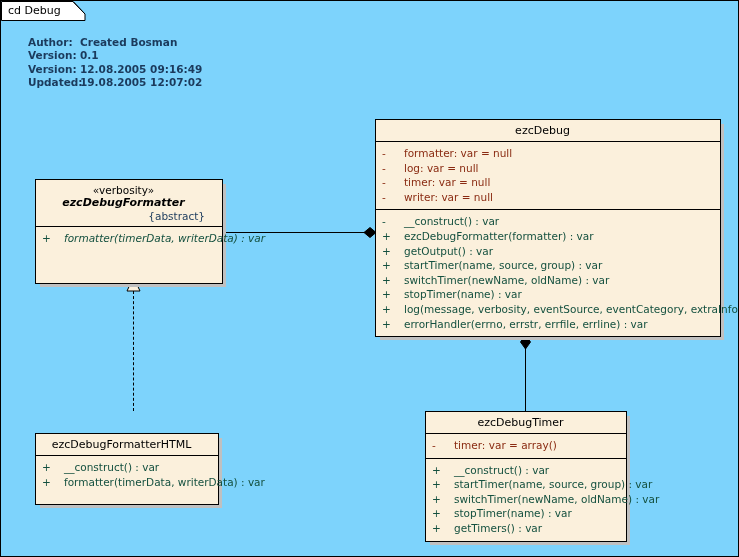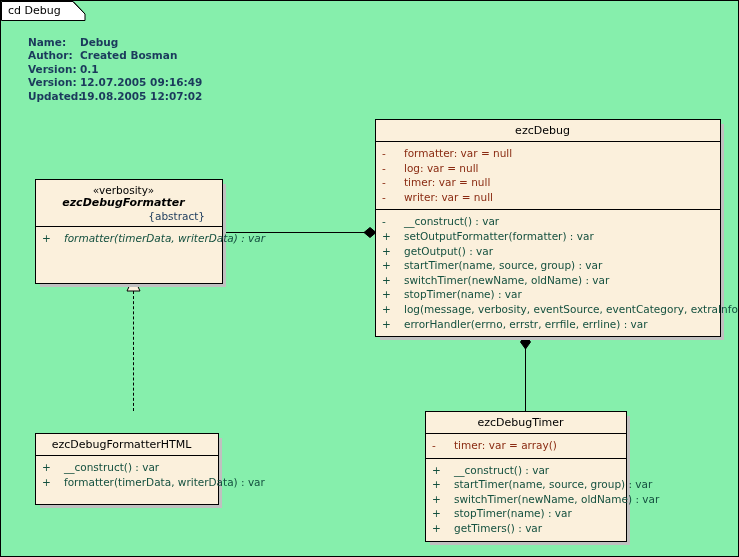--- a/index.html
+++ b/index.html
@@ -4,21 +4,21 @@
 <style>
   html, body {
     margin: 0;
     padding: 0;
     background: #ffffff;
   }
   #canvas {
     position: relative;
     width: 739px;
     height: 557px;
-    background: #86efac;
+    background: #7dd3fc;
     border: 1px solid #000000;
     box-sizing: border-box;
     font-family: "DejaVu Sans", sans-serif;
     overflow: hidden;
   }
 
   
   .diagram-tab {
     position: absolute;
     left: 0px;
@@ -136,30 +136,27 @@
   <div class="diagram-tab">
     <svg class="tab-shape" width="90" height="20" viewBox="0 0 90 20">
       <path d="M 0.5 0.5 L 72 0.5 L 84 13 L 84 19.5 L 0.5 19.5 Z" fill="#ffffff" stroke="#000000" stroke-width="1"></path>
       <line x1="72" y1="0.5" x2="84" y2="13" stroke="#000000" stroke-width="1"></line>
     </svg>
     <span class="tab-label">cd Debug</span>
   </div>
 
   <div class="meta">
     <span class="meta-row">
-      <span class="meta-key">Name:</span><span class="meta-val">Debug</span>
-    </span>
-    <span class="meta-row">
       <span class="meta-key">Author:</span><span class="meta-val">Created Bosman</span>
     </span>
     <span class="meta-row">
       <span class="meta-key">Version:</span><span class="meta-val">0.1</span>
     </span>
     <span class="meta-row">
-      <span class="meta-key">Version:</span><span class="meta-val">12.07.2005 09:16:49</span>
+      <span class="meta-key">Version:</span><span class="meta-val">12.08.2005 09:16:49</span>
     </span>
     <span class="meta-row">
       <span class="meta-key">Updated:</span><span class="meta-val">19.08.2005 12:07:02</span>
     </span>
   </div>
 
   <div class="line-h" style="left:222px; top:231px; width:152px;"></div>
   <svg class="marker" style="left:352px; top:224px;" width="24" height="15" viewBox="0 0 24 15">
     <polygon points="11,7.5 17,2.5 23,7.5 17,12.5" fill="#000000" stroke="#000000" stroke-width="1"></polygon>
   </svg>
@@ -179,21 +176,21 @@
       <div class="node-title">ezcDebug</div>
     </div>
     <div class="compartment bordered">
       <span class="member attr"><span class="vis">-</span><span class="sig">formatter:  var = null</span></span>
       <span class="member attr"><span class="vis">-</span><span class="sig">log:  var = null</span></span>
       <span class="member attr"><span class="vis">-</span><span class="sig">timer:  var = null</span></span>
       <span class="member attr"><span class="vis">-</span><span class="sig">writer:  var = null</span></span>
     </div>
     <div class="compartment">
       <span class="member op"><span class="vis">-</span><span class="sig">__construct() : var</span></span>
-      <span class="member op"><span class="vis">+</span><span class="sig">setOutputFormatter(formatter) : var</span></span>
+      <span class="member op"><span class="vis">+</span><span class="sig">ezcDebugFormatter(formatter) : var</span></span>
       <span class="member op"><span class="vis">+</span><span class="sig">getOutput() : var</span></span>
       <span class="member op"><span class="vis">+</span><span class="sig">startTimer(name, source, group) : var</span></span>
       <span class="member op"><span class="vis">+</span><span class="sig">switchTimer(newName, oldName) : var</span></span>
       <span class="member op"><span class="vis">+</span><span class="sig">stopTimer(name) : var</span></span>
       <span class="member op"><span class="vis">+</span><span class="sig">log(message, verbosity, eventSource, eventCategory, extraInfo) : var</span></span>
       <span class="member op"><span class="vis">+</span><span class="sig static">errorHandler(errno, errstr, errfile, errline) : var</span></span>
     </div>
   </div>
 
   <div class="node" style="left:34px; top:178px; width:188px;">

